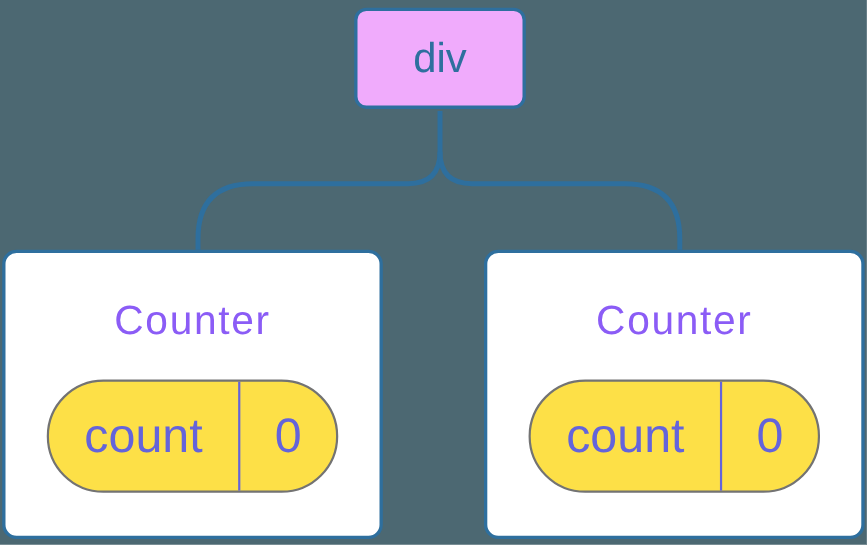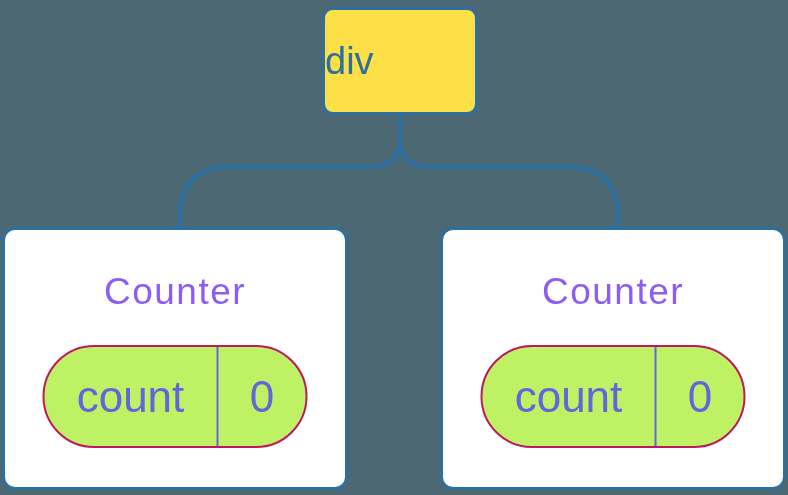--- a/index.html
+++ b/index.html
@@ -14,26 +14,26 @@
     background: #4C6872;
   }
   .edges {
     position: absolute; left: 0; top: 0;
     width: 788px; height: 495px;
     pointer-events: none;
   }
   .node-root {
     position: absolute;
     left: 322px; top: 7px;
-    width: 156px; height: 108px;
+    width: 156px; height: 92px;
     box-sizing: border-box;
-    background: #fde047;
+    background: #f0abfc;
     border: 3px solid #2E6F9E;
     border-radius: 11px;
-    display: flex; align-items: center; justify-content: flex-start;
+    display: flex; align-items: center; justify-content: center;
     color: #2E6F9E;
     font-size: 38px; font-weight: 500;
   }
   .counter-card {
     position: absolute;
     top: 227px;
     width: 346px; height: 263px;
     box-sizing: border-box;
     background: #FFFFFF;
     border: 3px solid #2E6F9E;
@@ -49,26 +49,26 @@
     font-size: 37px; font-weight: 500;
     letter-spacing: 1.5px;
     line-height: 44px;
   }
   .state-pill {
     position: absolute;
     left: 50%; top: 115px;
     transform: translateX(-50%);
     width: 265px; height: 103px;
     box-sizing: border-box;
-    border: 2px solid #be185d;
+    border: 2px solid #737373;
     border-radius: 52px;
     display: flex; align-items: stretch;
     color: #6464DB;
     font-size: 44px; font-weight: 400;
-    background: #bef264;
+    background: #fde047;
   }
   .state-key {
     width: 172px;
     display: flex; align-items: center; justify-content: center;
   }
   .state-divider {
     width: 2px;
     background: #6464DB;
   }
   .state-value {

